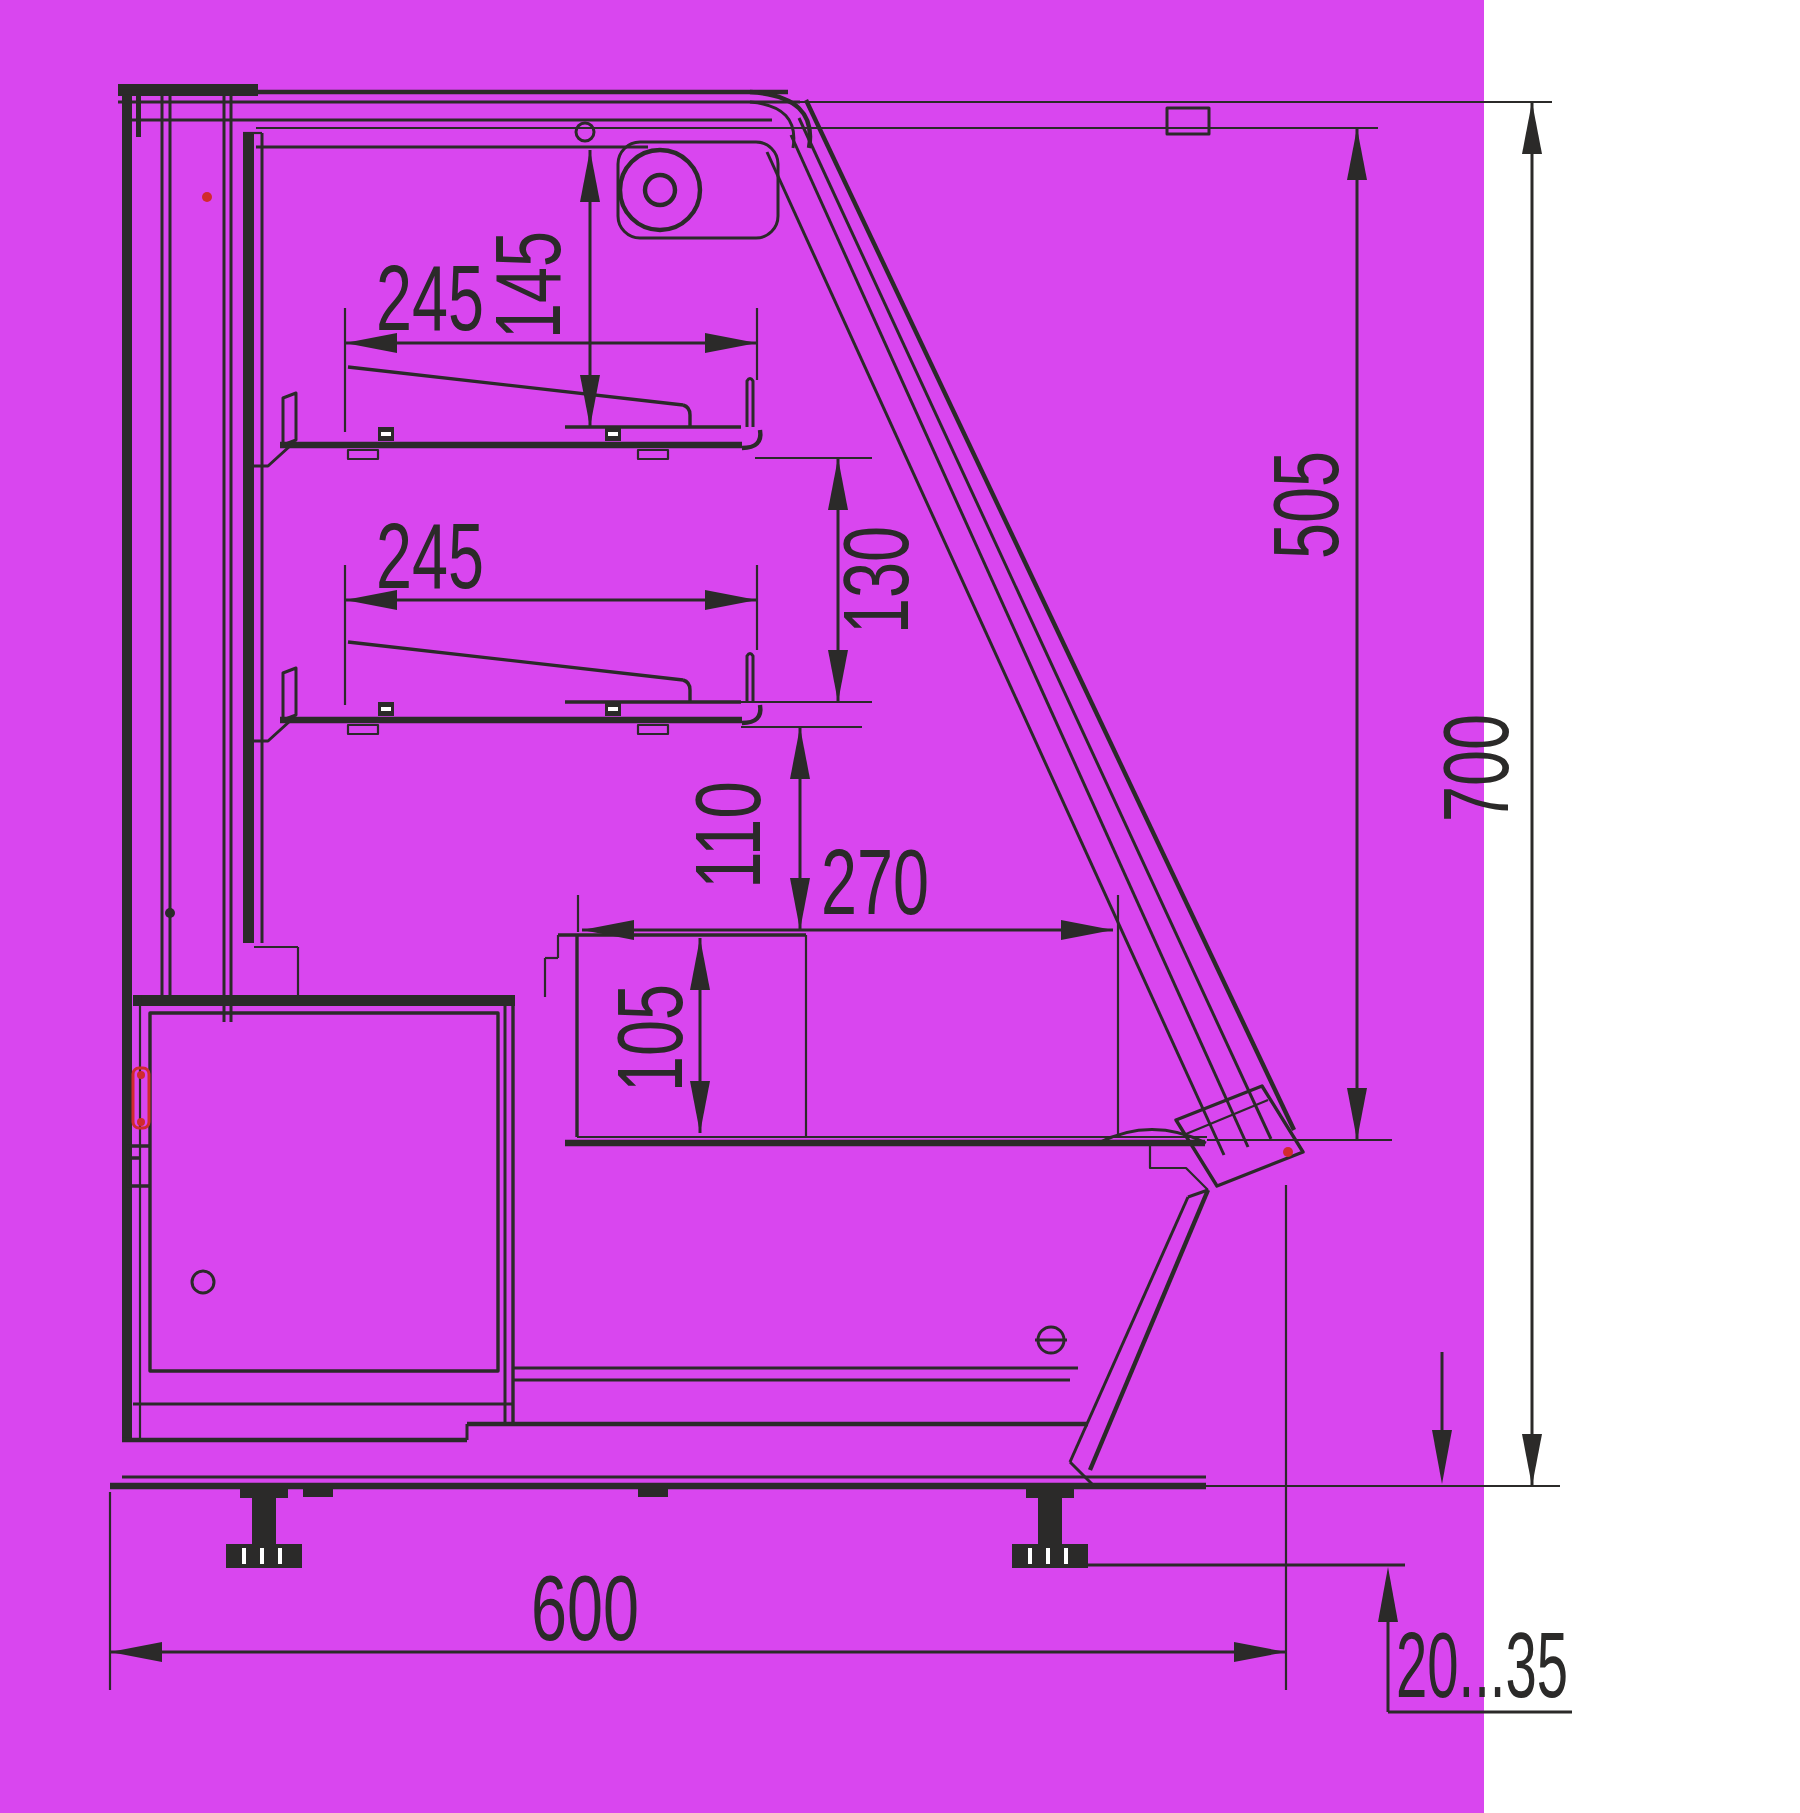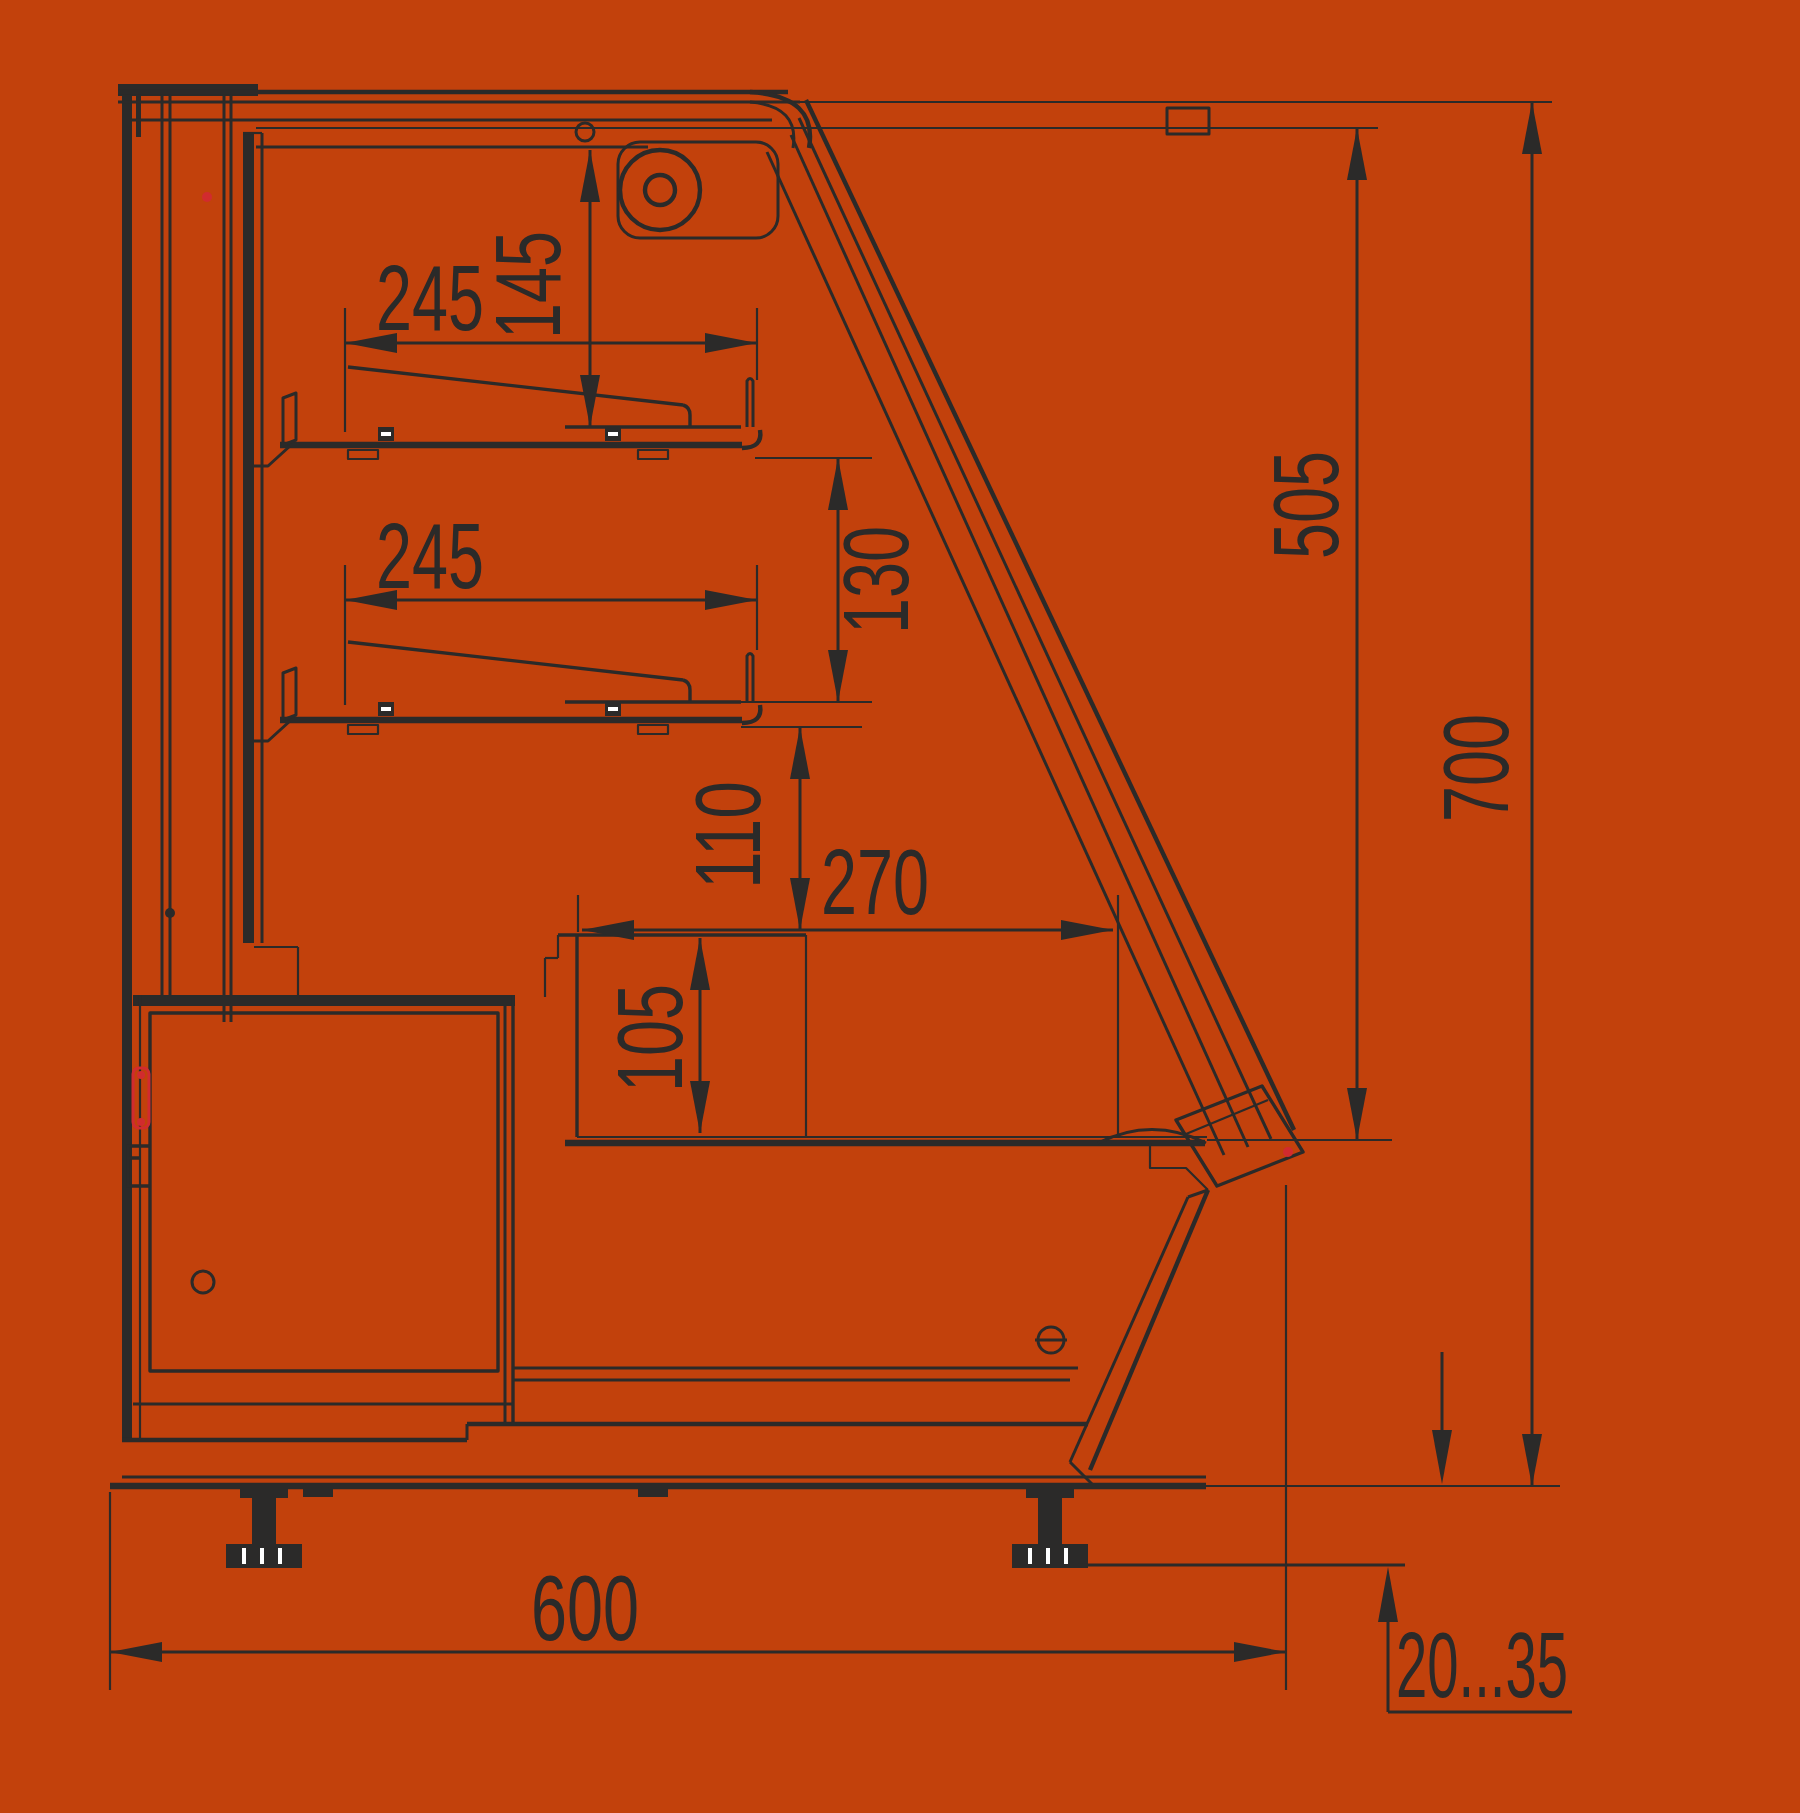--- a/index.html
+++ b/index.html
@@ -1,16 +1,16 @@
 <!DOCTYPE html>
 <html><head>
 <meta charset="utf-8">
 <style>
   html,body{margin:0;padding:0;background:#ffffff;}
-  .page{width:1800px;height:1813px;position:relative;background:#c2410c;}
+  .page{width:1484px;height:1813px;position:relative;background:#d946ef;}
   svg{display:block;}
   .ln   {fill:none;stroke:#2b2a29;stroke-width:3.4;stroke-linejoin:round;}
   .thin {fill:none;stroke:#2b2a29;stroke-width:2.2;stroke-linejoin:round;}
   .med  {fill:none;stroke:#2b2a29;stroke-width:3;stroke-linejoin:round;}
   .bold {fill:none;stroke:#2b2a29;stroke-width:4.4;stroke-linejoin:round;}
   .heavy{fill:none;stroke:#2b2a29;stroke-width:6.5;stroke-linejoin:round;}
   .fillk{fill:#2b2a29;stroke:none;}
   .red  {fill:#d12b2e;stroke:none;}
   .redln{fill:none;stroke:#d12b2e;stroke-width:3;}
   .wht  {fill:none;stroke:#ffffff;stroke-width:4;}

